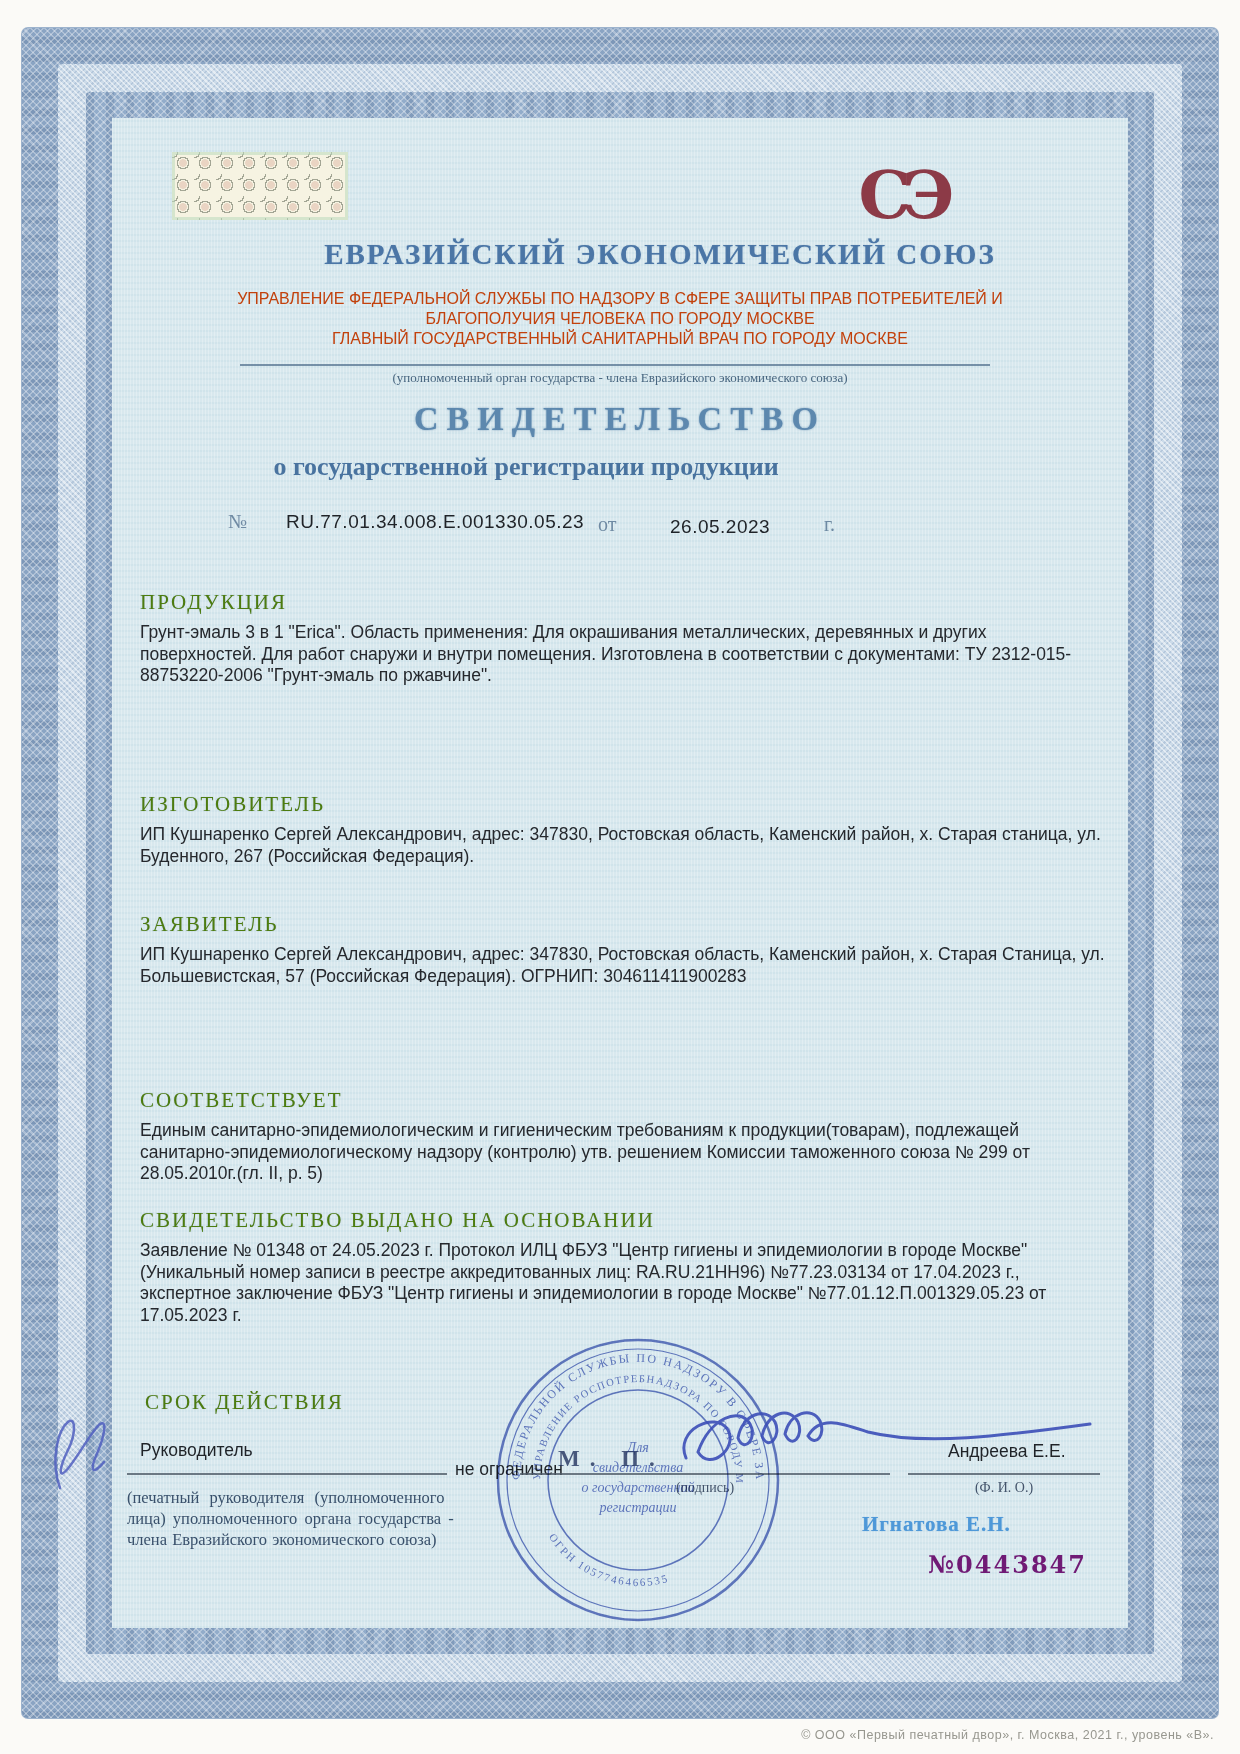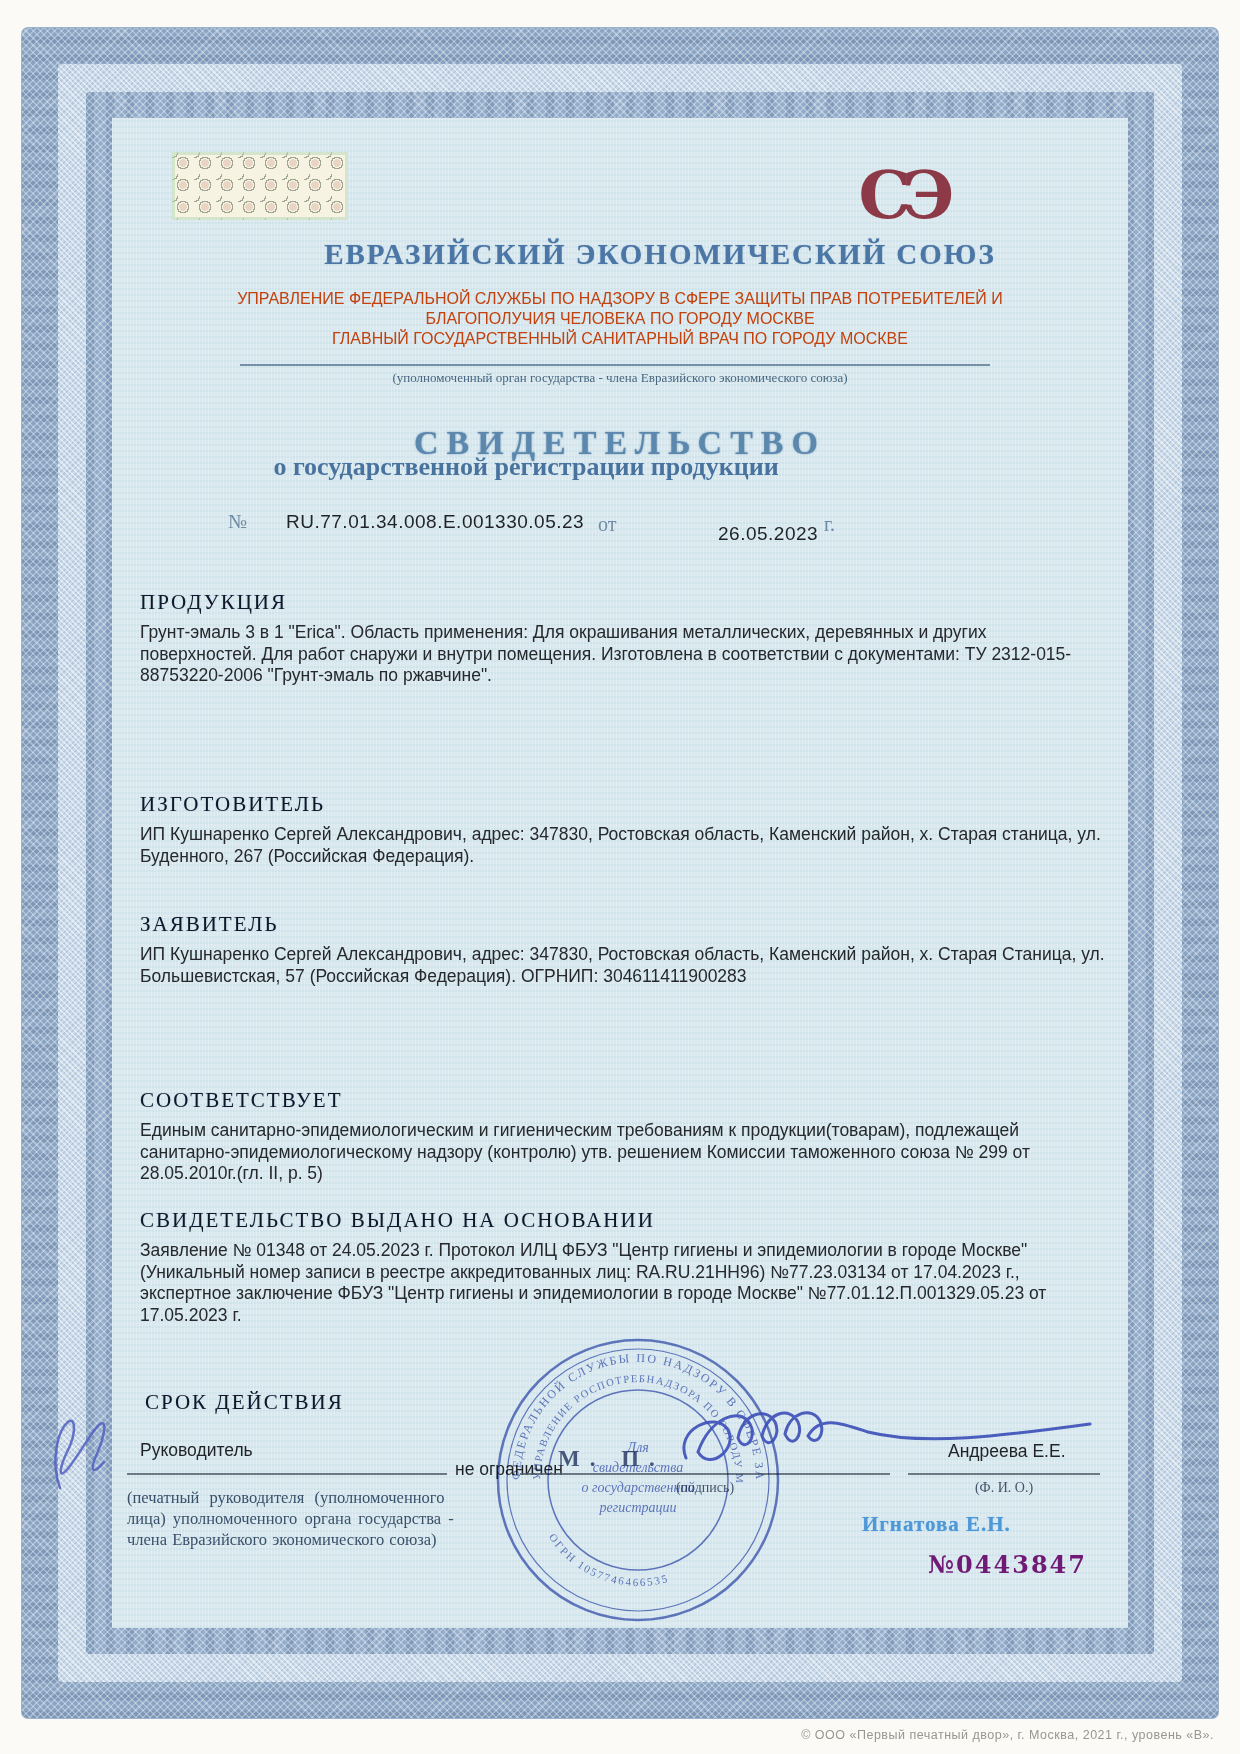--- a/index.html
+++ b/index.html
@@ -72,34 +72,34 @@
     padding-left:40px;
   }
   .authority{position:absolute;left:112px;top:289px;width:1016px;text-align:center;
     font-size:16px;line-height:20px;color:#c2410c;}
   .divider{position:absolute;left:240px;top:364px;width:750px;height:2px;background:#53718f;opacity:.75;}
   .authority-note{position:absolute;left:112px;top:370px;width:1016px;text-align:center;
     font-family:"Liberation Serif", serif;font-size:13px;color:#47657f;}
   .main-title{
     position:absolute;left:112px;top:400px;width:1016px;text-align:center;
     font-family:"Liberation Serif", serif;font-weight:bold;font-size:34px;
-    letter-spacing:8px;color:#5d88ae;text-shadow:0 0 2px rgba(93,136,174,.8);margin-top:24px;
+    letter-spacing:8px;color:#5d88ae;text-shadow:0 0 2px rgba(93,136,174,.8);
   }
   .subtitle{
     position:absolute;left:112px;top:452px;width:828px;text-align:center;
     font-family:"Liberation Serif", serif;font-weight:bold;font-size:26px;color:#49739f;
   }
   .numrow{position:absolute;left:0;top:510px;width:1240px;height:28px;}
   .numrow .lbl{position:absolute;font-family:"Liberation Serif", serif;font-size:20px;color:#6f8aa3;}
   .numrow .val{position:absolute;font-size:19px;color:#1f2328;letter-spacing:.5px;}
   
   .section{position:absolute;left:140px;width:968px;}
   .sec-h{
     font-family:"Liberation Serif", serif;font-size:21px;letter-spacing:2px;
-    color:#0f172a;text-shadow:0 0 1px rgba(125,151,177,.5);
+    color:#4d7c0f;text-shadow:0 0 1px rgba(125,151,177,.5);
   }
   .sec-p{margin:7px 0 0 0;font-size:17.5px;line-height:21.5px;color:#25282d;}
   
   .validity-value{position:absolute;left:455px;top:1459px;font-size:17.5px;color:#1f2328;}
   .role-label{position:absolute;left:140px;top:1440px;font-size:17.5px;color:#1f2328;}
   .fio-value{position:absolute;left:948px;top:1441px;font-size:17.5px;color:#1f2328;}
   .sigline{position:absolute;top:1473px;height:2px;background:#4f5b68;opacity:.8;}
   .under-label{position:absolute;top:1480px;font-family:"Liberation Serif", serif;font-size:14px;color:#44546b;text-align:center;}
   .role-note{position:absolute;left:127px;font-family:"Liberation Serif", serif;font-size:16.5px;color:#39506b;}
   .mp-label{position:absolute;left:558px;top:1446px;font-family:"Liberation Serif", serif;
@@ -137,21 +137,21 @@
   <div class="divider"></div>
   <div class="authority-note">(уполномоченный орган государства - члена Евразийского экономического союза)</div>
 
   <div class="main-title">СВИДЕТЕЛЬСТВО</div>
   <div class="subtitle">о государственной регистрации продукции</div>
 
   <div class="numrow">
     <span class="lbl" style="left:228px;">№</span>
     <span class="val" style="left:278px;top:1px;margin-left:8px;">RU.77.01.34.008.E.001330.05.23</span>
     <span class="lbl" style="left:598px;top:3px;">от</span>
-    <span class="val" style="left:670px;top:13px;margin-left:48px;">26.05.2023</span>
+    <span class="val" style="left:670px;top:6px;">26.05.2023</span>
     <span class="lbl" style="left:824px;top:3px;">г.</span>
   </div>
 
   <div class="section" style="top:590px;">
     <div class="sec-h">ПРОДУКЦИЯ</div>
     <p class="sec-p">Грунт-эмаль 3 в 1 "Erica". Область применения: Для окрашивания металлических, деревянных и других поверхностей. Для работ снаружи и внутри помещения. Изготовлена в соответствии с документами: ТУ 2312-015-88753220-2006 "Грунт-эмаль по ржавчине".</p>
   </div>
   <div class="section" style="top:792px;">
     <div class="sec-h">ИЗГОТОВИТЕЛЬ</div>
     <p class="sec-p">ИП Кушнаренко Сергей Александрович, адрес: 347830, Ростовская область, Каменский район, х. Старая станица, ул. Буденного, 267 (Российская Федерация).</p>

